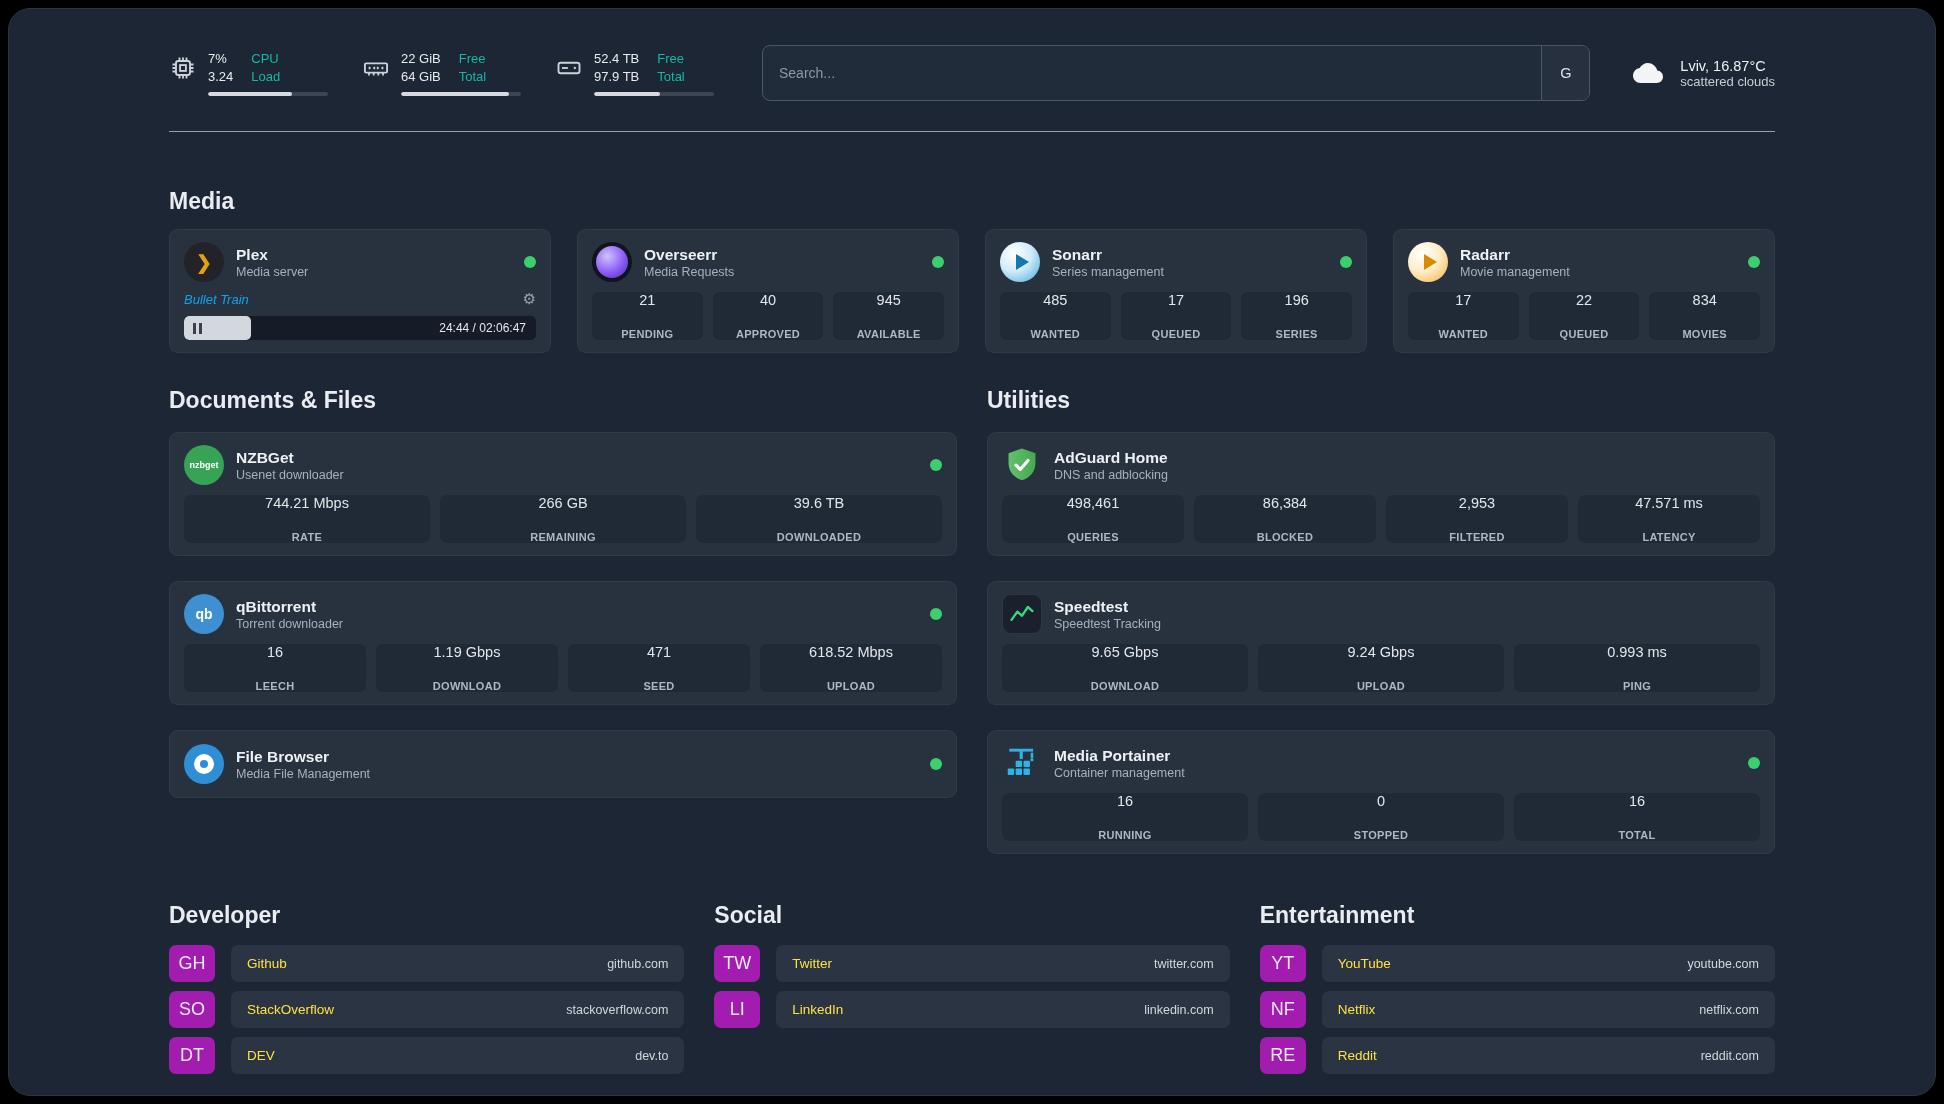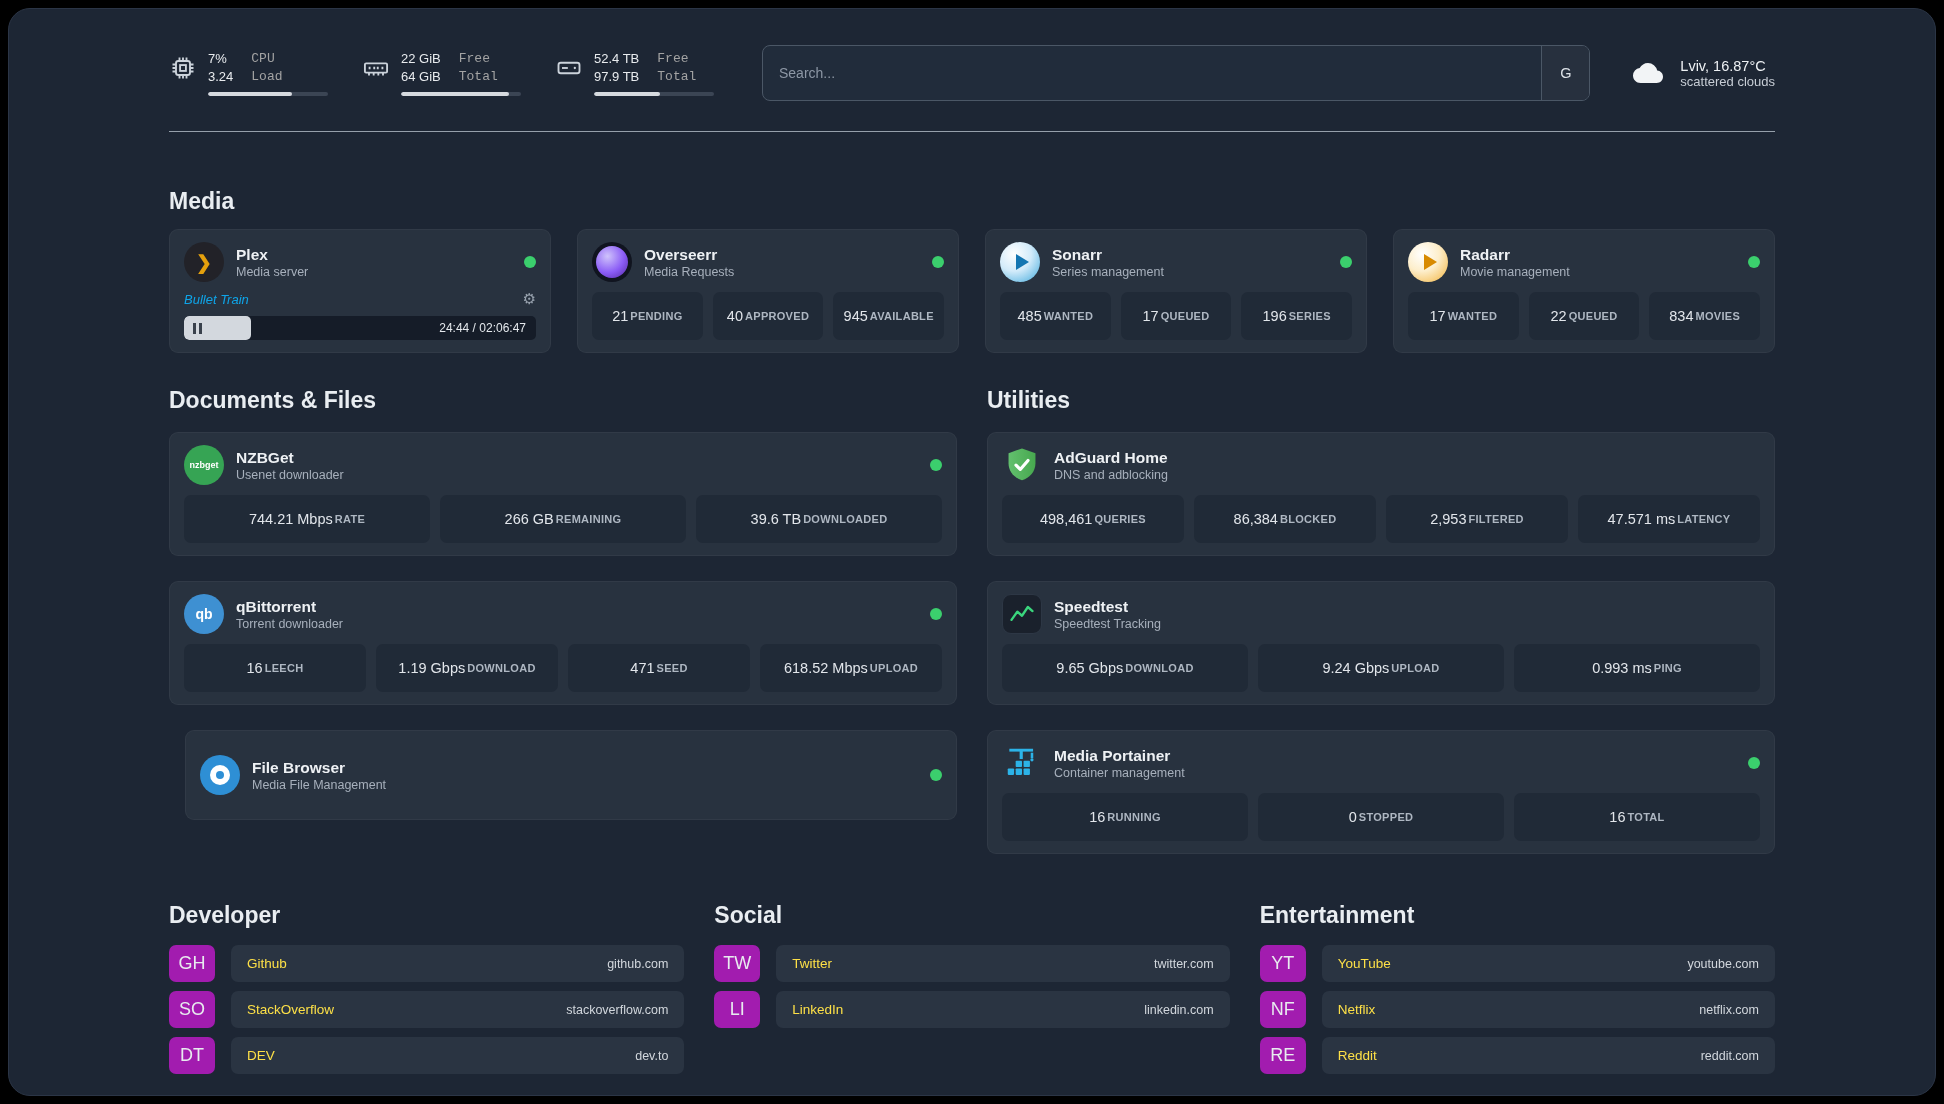--- a/index.html
+++ b/index.html
@@ -8,21 +8,21 @@
   .content { padding:36px 160px 0 160px; }
 
   
   .topbar { display:flex; align-items:center; height:56px; }
   .sysgroup { display:flex; align-items:flex-start; gap:11px; margin-right:34px; }
   .sysicon { width:28px; height:28px; color:#ccd3db; margin-top:4px; }
   .sysicon svg { width:100%; height:100%; stroke:currentColor; fill:none; stroke-width:1.6; }
   .sysbody { width:120px; }
   .sysvals { display:flex; gap:18px; font-size:13px; color:#e8ebee; line-height:1.35; }
   .syscol span { display:block; }
-  .syscol.lbl { color:#a3a3a3;font-family:Liberation Mono, monospace; }
+  .syscol.lbl { color:#14b8a6; }
   .sysbar { height:4px; background:#3b4554; border-radius:2px; margin-top:6px; overflow:hidden; }
   .sysbar i { display:block; height:100%; background:#d6dadf; border-radius:2px; }
   .fill-cpu { width:70%; } .fill-ram { width:90%; } .fill-disk { width:55%; }
 
   .searchwrap { flex:1; display:flex; height:56px; margin:0 38px 0 14px; background:#212c3b; border:1px solid #4b5766; border-radius:8px; overflow:hidden; }
   .searchwrap input { flex:1; background:transparent; border:none; outline:none; padding:0 16px; font-size:14px; color:#e2e7ec; font-family:"Liberation Sans", sans-serif; }
   .searchwrap input::placeholder { color:#8d97a5; }
   .search-g { width:48px; border-left:1px solid #4b5766; background:#27303e; color:#dde2e8; font-size:14.5px; display:flex; align-items:center; justify-content:center; cursor:pointer; }
 
   .weather { display:flex; align-items:center; gap:12px; }
@@ -38,21 +38,21 @@
   .media-grid { display:grid; grid-template-columns:repeat(4,1fr); gap:26px; align-items:stretch; }
 
   .card { background:#28323f; border:1px solid rgba(255,255,255,0.045); border-radius:9px; padding:12px 14px; cursor:pointer; }
   .card-head { display:flex; align-items:center; gap:12px; }
   .titles { flex:1; min-width:0; }
   .app-title { font-size:15.5px; font-weight:700; color:#eef1f4; line-height:1.3; }
   .app-sub { font-size:12.5px; color:#a7b0bc; }
   .dot { width:12px; height:12px; border-radius:50%; background:#3bcf6d; flex:0 0 auto; }
 
   .stats { display:flex; gap:10px; margin-top:10px; }
-  .stat { flex:1; background:#202a37; border-radius:7px; height:48px; display:flex; flex-direction:row; align-items:center; justify-content:center; gap:2px; cursor:default; }
+  .stat { flex:1; background:#202a37; border-radius:7px; height:48px; display:flex; flex-direction:column; align-items:center; justify-content:space-between; gap:2px; cursor:default; }
   .stat-value { font-size:14.5px; color:#e2e6eb; }
   .stat-label { font-size:11px; font-weight:700; color:#aeb7c2; letter-spacing:.3px; }
 
   
   .app-icon { width:40px; height:40px; border-radius:50%; display:flex; align-items:center; justify-content:center; flex:0 0 auto; overflow:hidden; }
   .icon-plex { background:#222228; color:#e5a00d; font-size:19px; font-weight:700; }
   .icon-overseerr { background:#10141f; padding:4px; }
   .icon-overseerr .ovs { width:100%; height:100%; border-radius:50%; background:radial-gradient(circle at 36% 32%, #cfc3fb, #8b5cf6 55%, #52279f 100%); }
   .icon-sonarr { background:radial-gradient(circle at 35% 30%, #ffffff, #d2ebfa 45%, #3fa9dc 100%); }
   .icon-radarr { background:radial-gradient(circle at 35% 30%, #ffffff, #fdeecb 45%, #f2b23a 100%); }
@@ -74,21 +74,21 @@
   .plex-bar { position:relative; margin-top:8px; height:24px; background:#151c28; border-radius:5px; overflow:hidden; }
   .plex-fill { width:19%; height:100%; background:#d3d8de; border-radius:5px; display:flex; align-items:center; padding-left:9px; cursor:pointer; }
   .pause { display:flex; gap:3px; }
   .pause i { width:3px; height:11px; background:#39414c; }
   .plex-time { position:absolute; right:10px; top:0; line-height:24px; font-size:12px; color:#e4e8ec; }
 
   
   .columns { display:grid; grid-template-columns:1fr 1fr; gap:30px; margin-top:34px; align-items:start; }
   .col-head { margin-bottom:18px; }
   .cardstack { display:flex; flex-direction:column; gap:25px; }
-  .card.slim { padding:24px 14px;margin-left:16px; }
+  .card.slim { padding:13px 14px; }
 
   
   .bookmarks { display:grid; grid-template-columns:1fr 1fr 1fr; gap:30px; margin-top:48px; }
   .bm-head { margin-bottom:16px; }
   .bm-row { display:flex; gap:16px; align-items:center; margin-bottom:9px; }
   .bm-abbr { width:46px; height:37px; border-radius:7px; background:#a21caf; display:flex; align-items:center; justify-content:center; font-size:18px; color:#e8ebef; }
   .bm-pill { flex:1; height:37px; border-radius:7px; background:#2a3442; display:flex; align-items:center; justify-content:space-between; padding:0 16px; cursor:pointer; }
   .bm-name { font-size:13.5px; color:#fde047; }
   .bm-url { font-size:12.5px; color:#d2d7dd; }
 </style>

